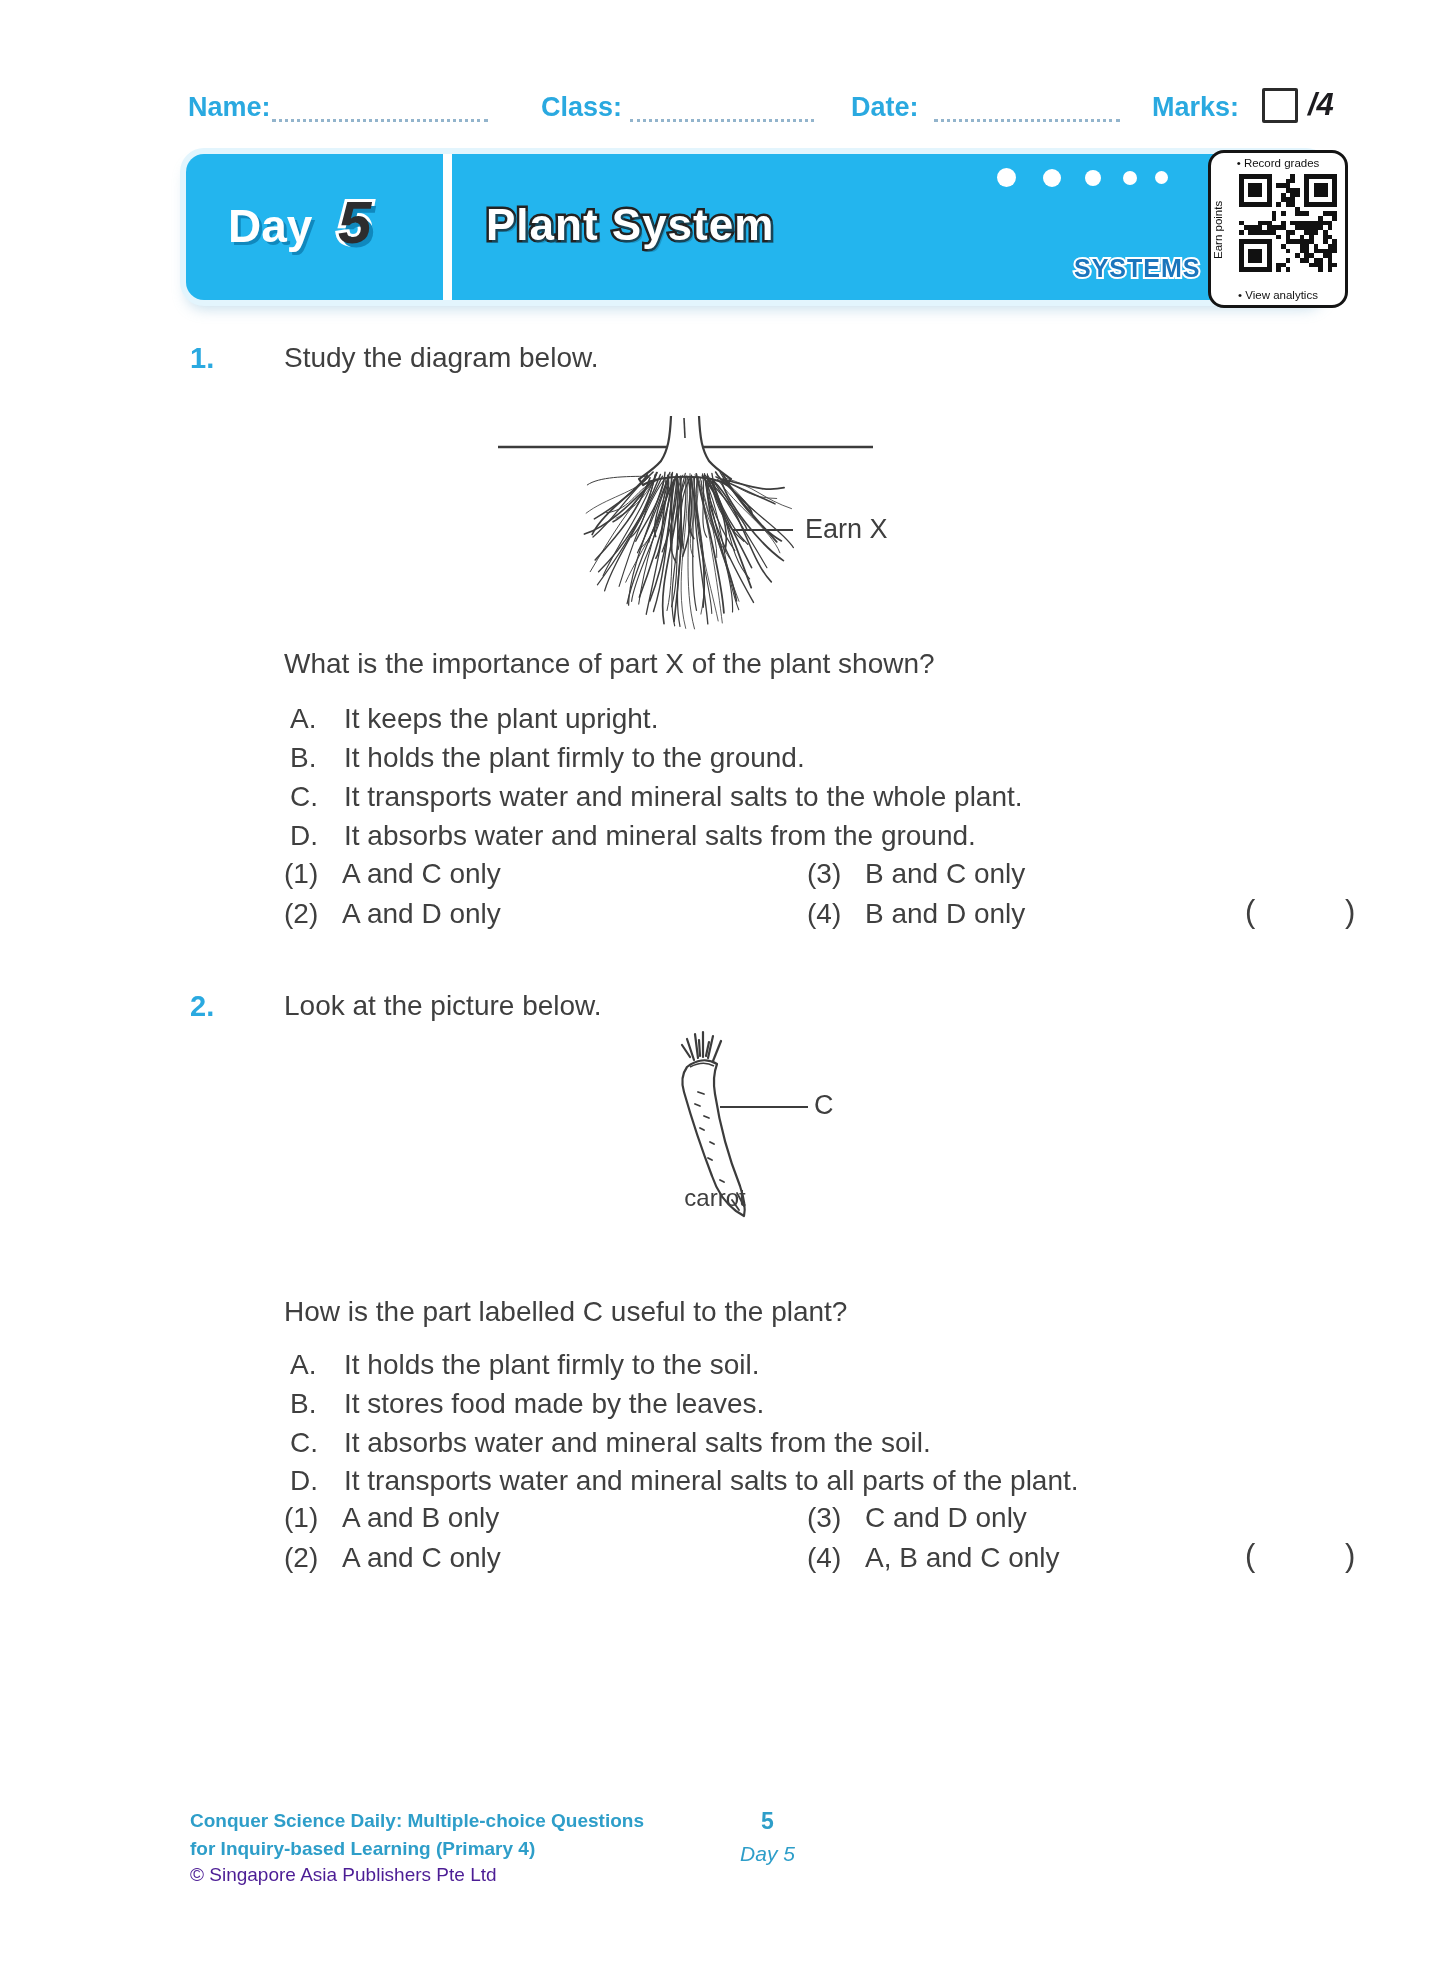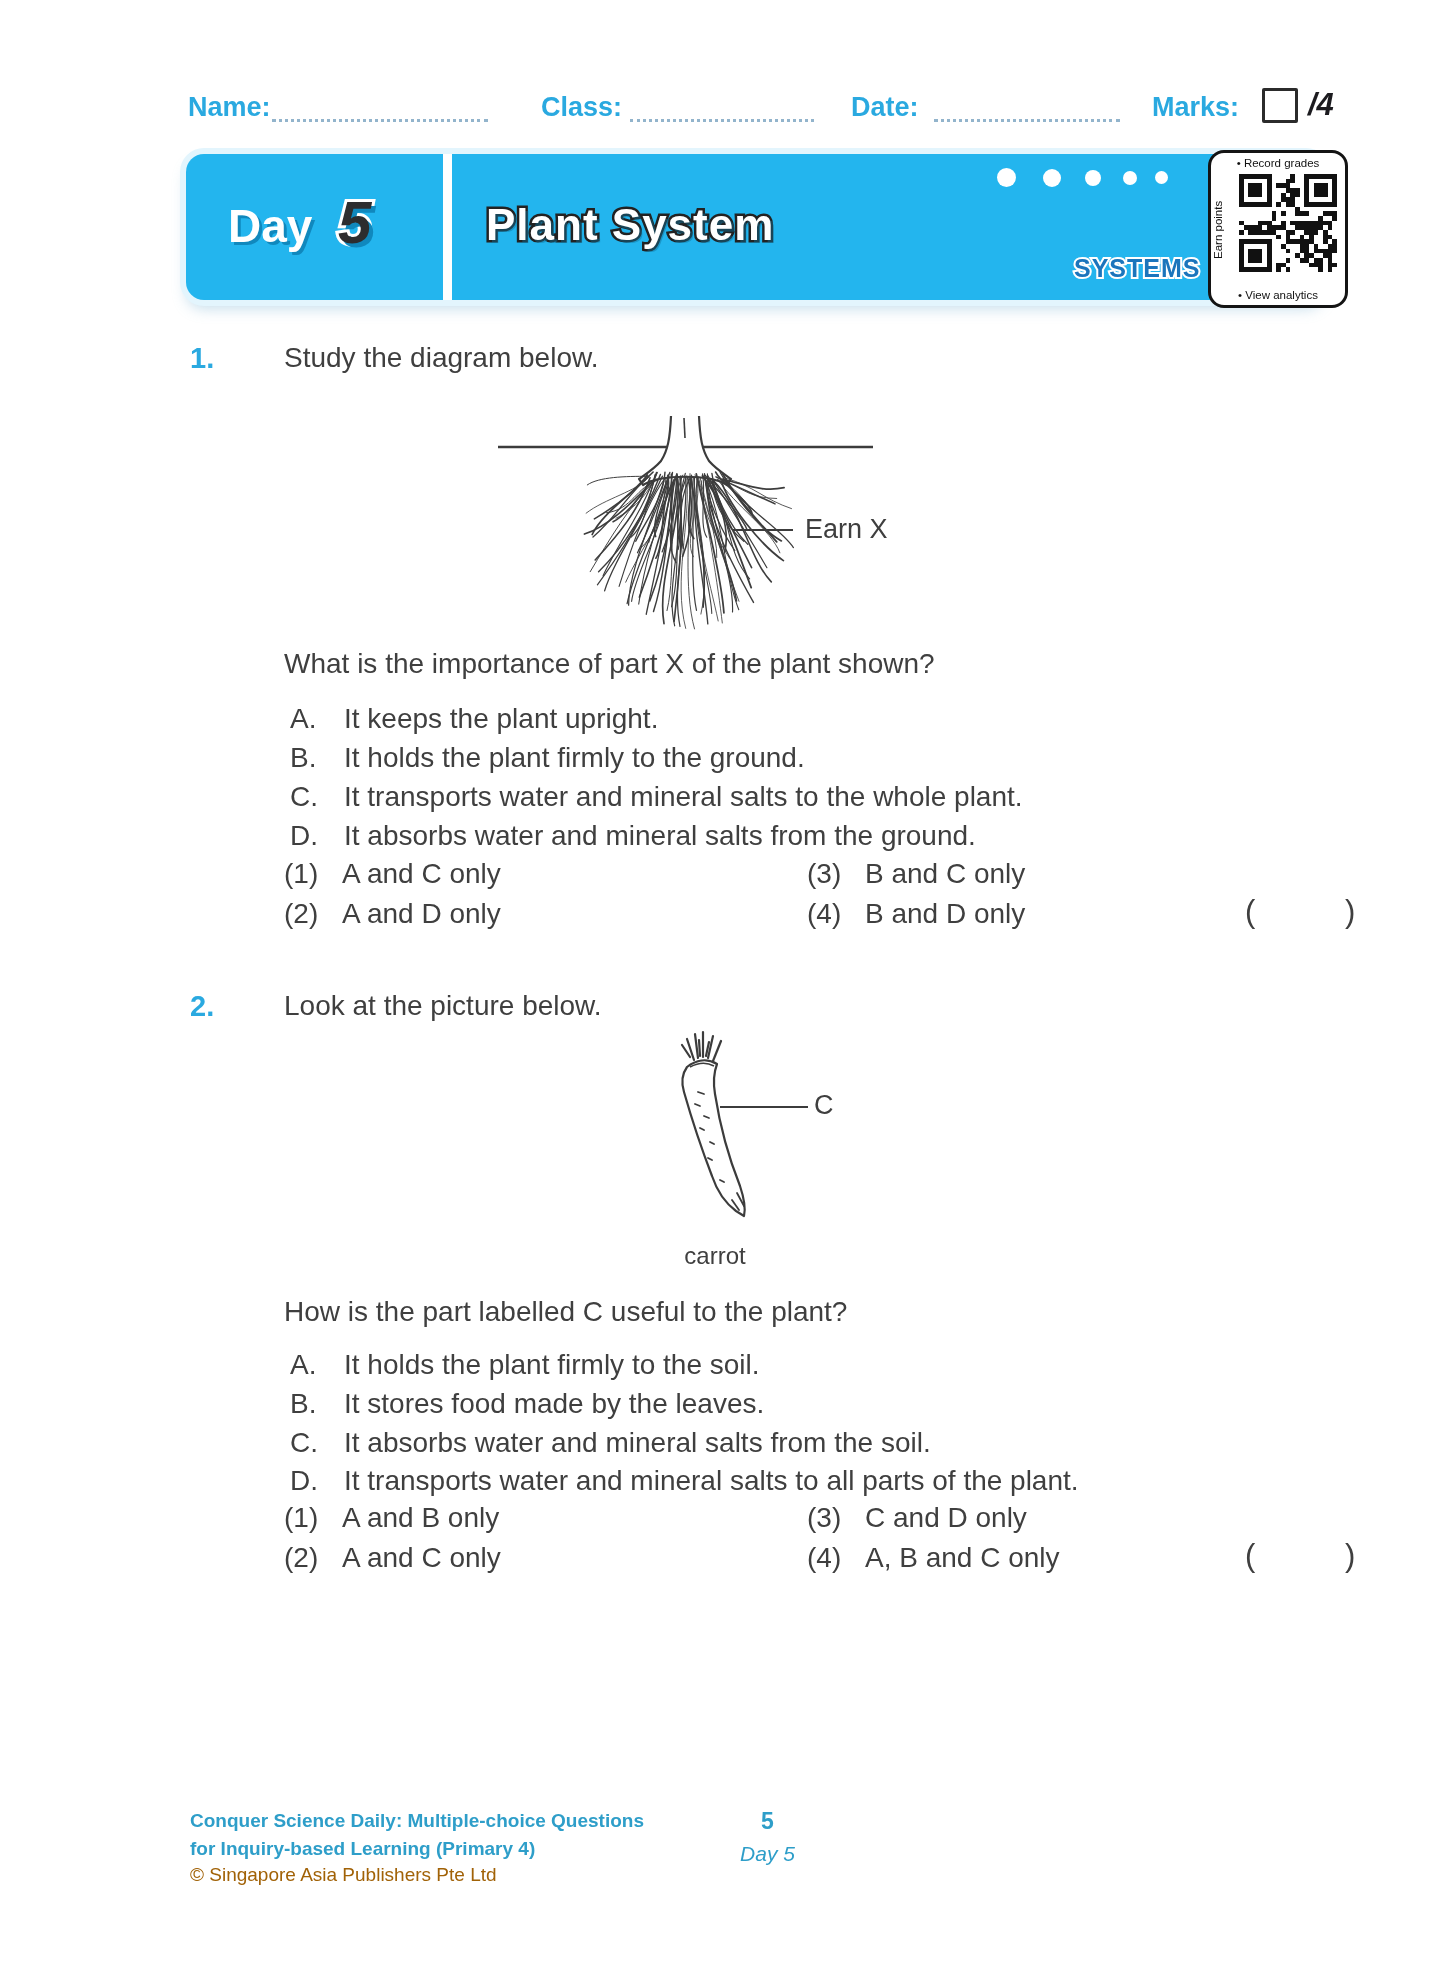--- a/index.html
+++ b/index.html
@@ -25,21 +25,21 @@
   .qtext{font-size:28px;color:#3f3f3f;white-space:nowrap;margin-left:37px;}
   .chletter{display:inline-block;width:54px;}
   .optnum{display:inline-block;width:58px;}
   .bracket{font-size:31px;color:#3f3f3f;}
   .figlabel{font-size:27px;color:#3f3f3f;white-space:nowrap;}
   .caption{font-size:24px;color:#3f3f3f;text-align:center;}
   .marksbox{width:36px;height:35px;border:3px solid #2b2b2b;border-radius:2px;background:#fff;box-sizing:border-box;}
   .marks-total{font-size:31px;font-weight:bold;font-style:italic;color:#1c1b1f;}
   .foot{font-size:19px;color:#2E9EC9;white-space:nowrap;}
   .foot.b{font-weight:bold;}
-  .foot.light{color:#a16207;}
+  .foot.light{color:#4c1d95;}
   .pageno{font-size:23px;font-weight:bold;color:#2E9EC9;text-align:center;}
   .pageday{font-size:21px;font-style:italic;color:#2E9EC9;text-align:center;}
 </style>
 </head>
 <body>
 
 <div class="page">
 
   <span class="abs hlabel" style="left:188px;top:92px">Name:</span>
   <div class="abs dotline" style="left:272px;top:119px;width:216px"></div>
@@ -364,21 +364,21 @@
         <line x1="60" y1="98" x2="64" y2="100"></line>
       <line x1="70" y1="112" x2="74" y2="114"></line>
         <line x1="68" y1="128" x2="72" y2="130"></line>
       <line x1="80" y1="150" x2="84" y2="152"></line>
         <line x1="92" y1="170" x2="99" y2="180"></line>
       <line x1="97" y1="163" x2="104" y2="176"></line>
     </g>
     <line x1="80" y1="77" x2="168" y2="77" stroke="#3c3c3c" stroke-width="2.2"></line>
   </svg>
   <span class="abs figlabel" style="left:814px;top:1090px">C</span>
-  <div class="abs caption" style="left:640px;top:1242px;width:150px">carrot</div>
+  <div class="abs caption" style="left:640px;top:1184px;width:150px">carrot</div>
 
   <span class="abs qtext" style="left:247px;top:1296px">How is the part labelled C useful to the plant?</span>
 
   <div class="abs qtext" style="left:253px;top:1349px">
     <span class="chletter">A.</span><span>It holds the plant firmly to the soil.</span>
   </div>
   <div class="abs qtext" style="left:253px;top:1388px">
     <span class="chletter">B.</span><span>It stores food made by the leaves.</span>
   </div>
   <div class="abs qtext" style="left:253px;top:1427px">

